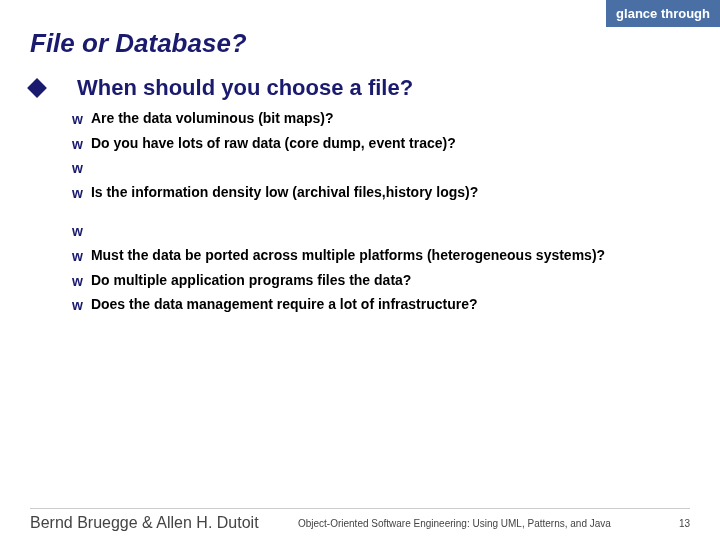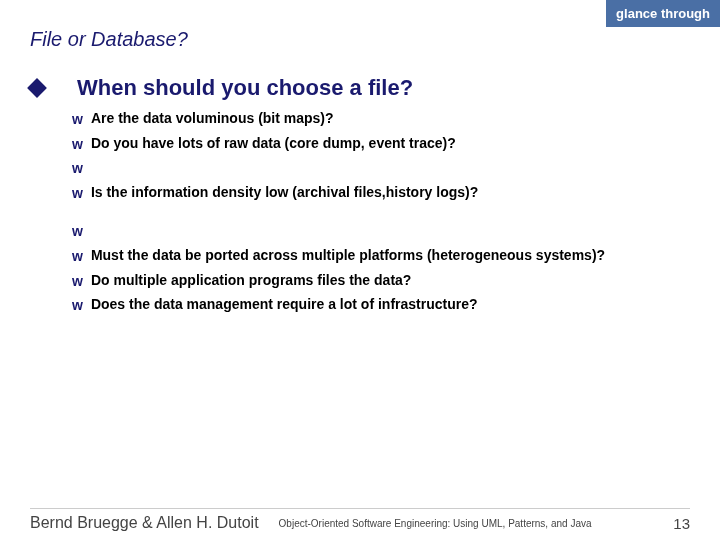--- a/index.html
+++ b/index.html
@@ -20,22 +20,22 @@
       color: #ffffff;
       font-size: 13px;
       font-weight: bold;
       padding: 6px 10px;
     }
 
     .page-title {
       position: absolute;
       top: 28px;
       left: 30px;
-      font-size: 20px;
-      font-weight: normal;
+      font-size: 26px;
+      font-weight: bold;
       color: #1a1a6e;
       font-style: italic;
     }
 
     .content {
       position: absolute;
       top: 75px;
       left: 30px;
       right: 30px;
     }
@@ -102,28 +102,29 @@
     }
 
     .footer-left {
       font-size: 16px;
       color: #444444;
     }
 
     .footer-center {
       font-size: 10px;
       color: #444444;
-      text-align: left;
+      text-align: right;
       flex: 1;
       padding: 0 20px;
     }
 
     .footer-right {
-      font-size: 15px;
+      font-size: 10px;
       color: #444444;
+      margin-left: 48px;
     }
   </style>
 </head>
 <body>
 
 <div class="top-right-label">glance through</div>
 
 <div class="page-title">File or Database?</div>
 
 <div class="content">

